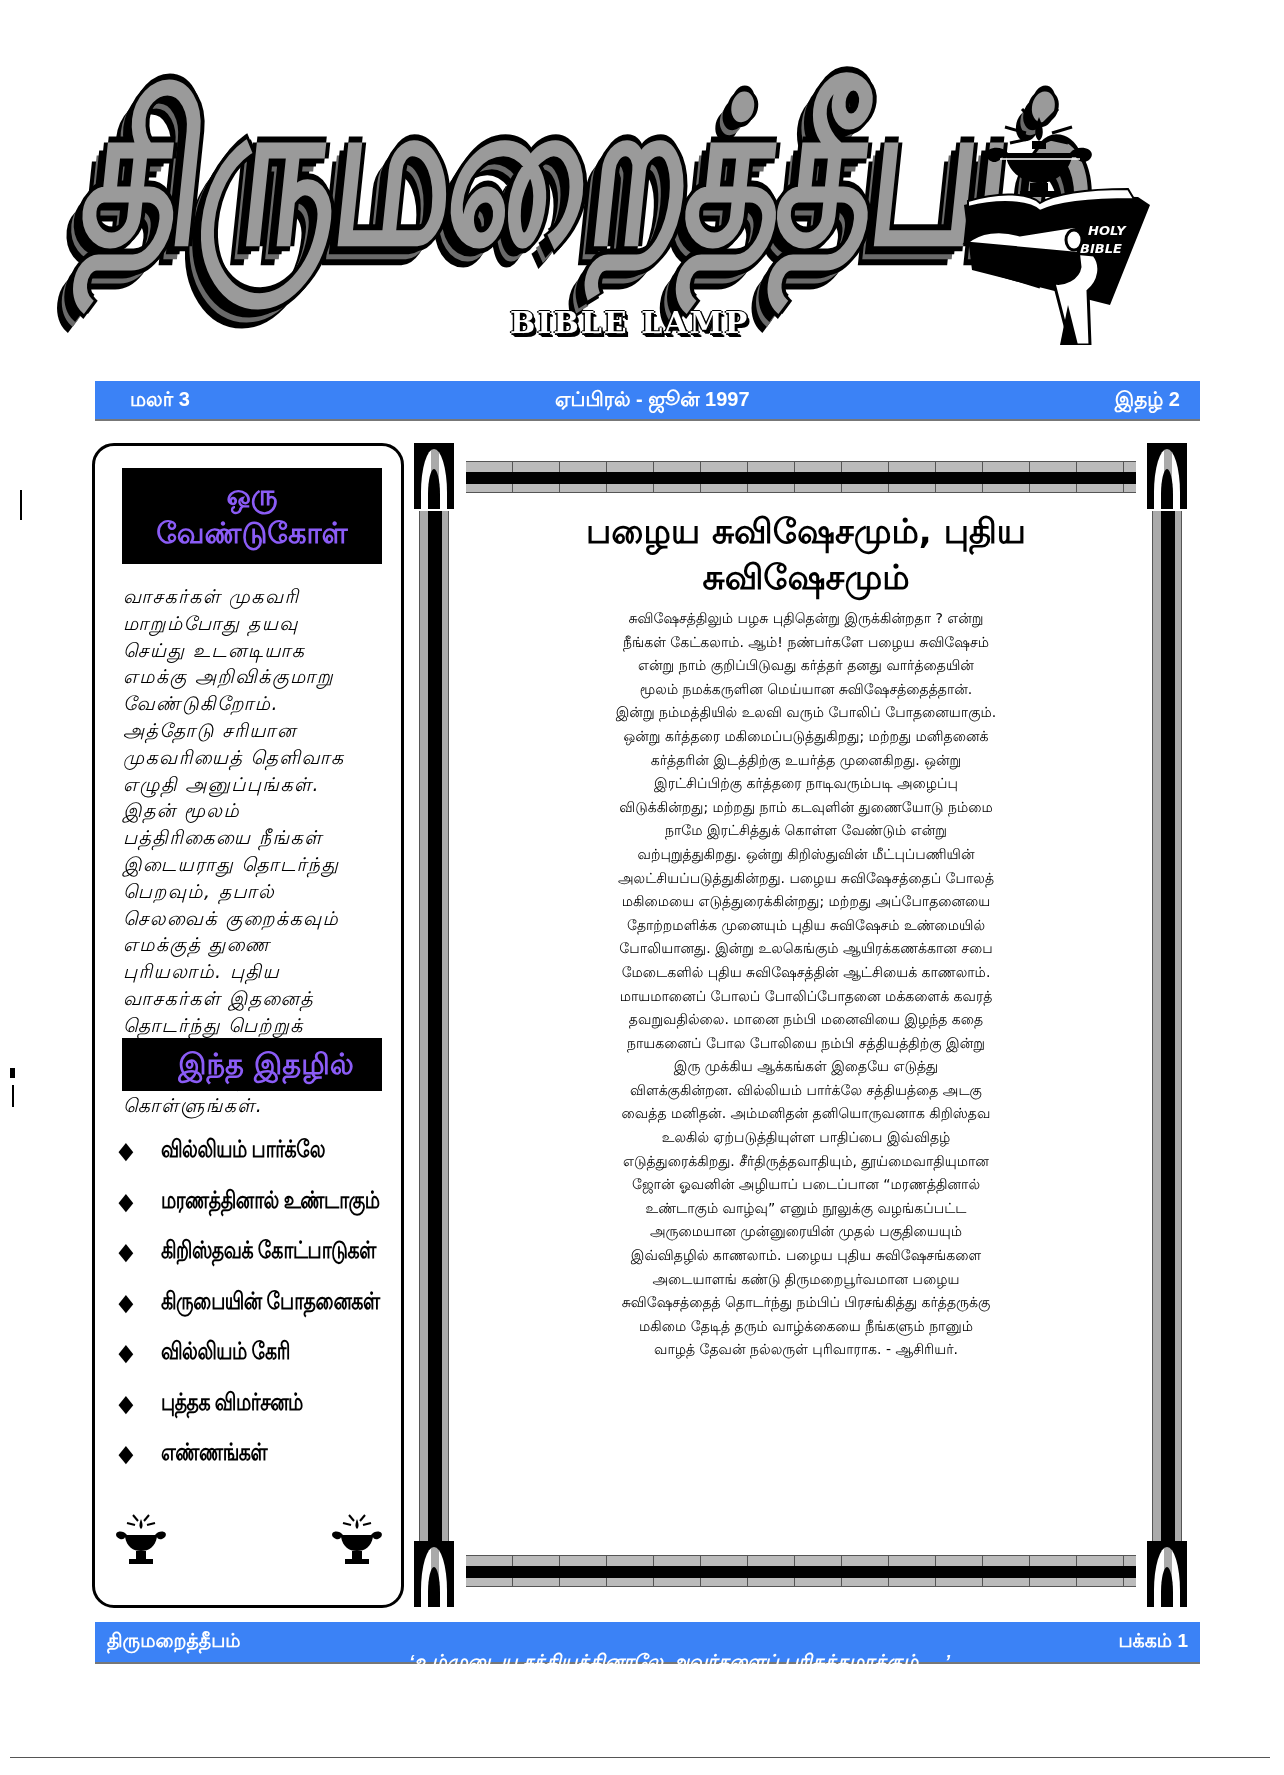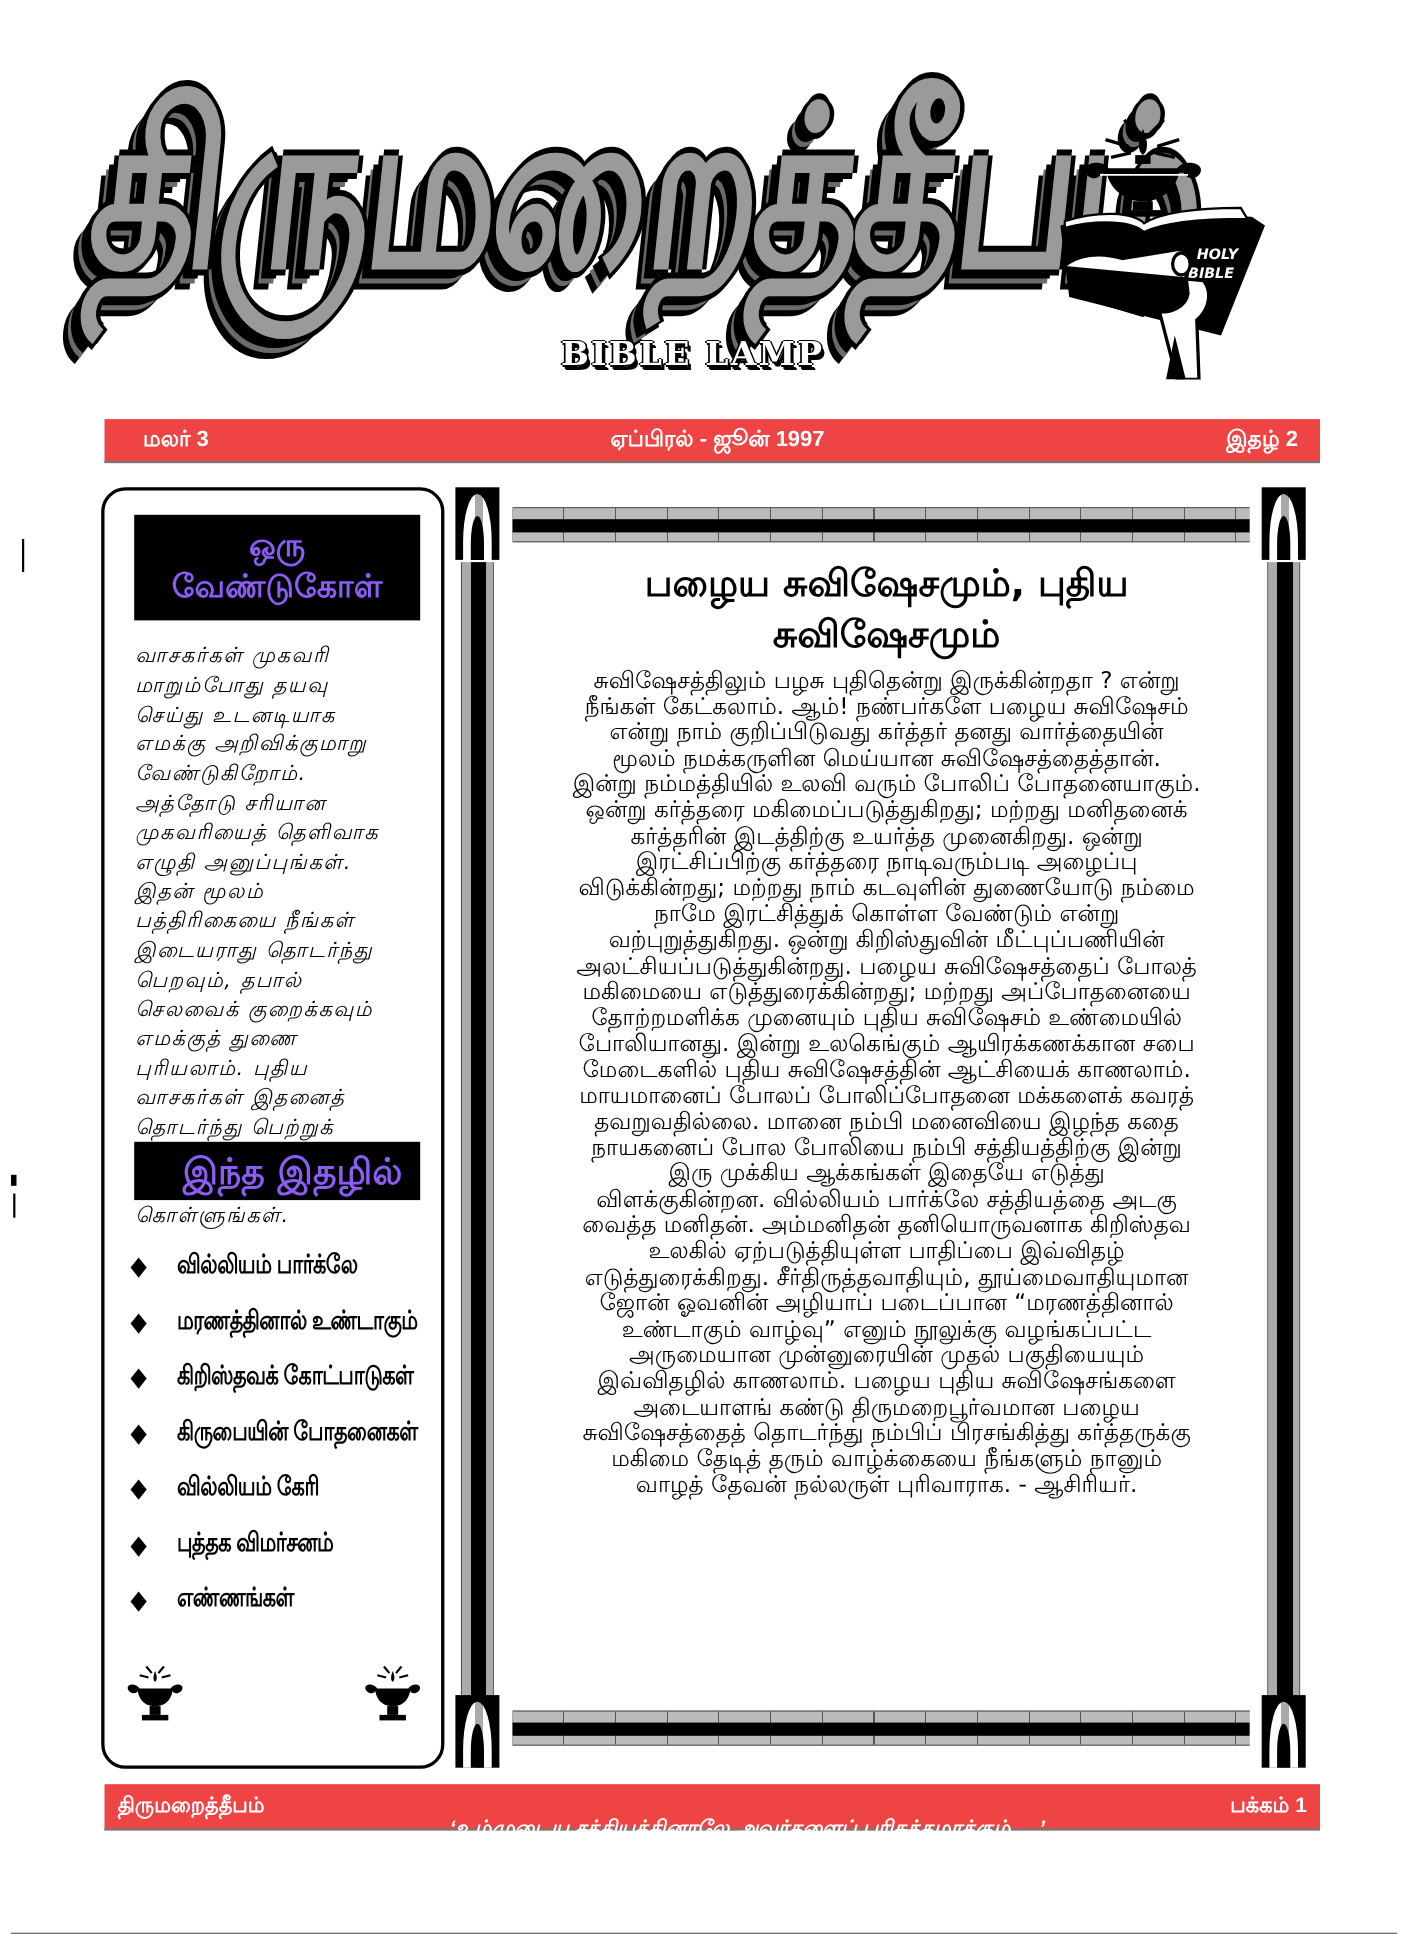--- a/index.html
+++ b/index.html
@@ -24,40 +24,40 @@
     position: absolute; left: 510px; top: 305px;
     font-family: "DejaVu Serif", serif; font-weight: bold;
     font-size: 30px; letter-spacing: 2px;
     color: #fff;
     text-shadow: -1.5px 0 0 #000, 1.5px 0 0 #000, 0 -1.5px 0 #000, 0 1.5px 0 #000, 2px 3px 0 #000, 3px 4px 0 #000;
   }
   .logo { position: absolute; left: 960px; top: 95px; width: 230px; height: 250px; }
 
   
   .bar {
-    position: absolute; left: 95px; width: 1105px; background: #ef4444; color: #fff;
+    position: absolute; left: 95px; width: 1105px; background: #3b82f6; color: #fff;
     display: flex; align-items: center; justify-content: space-between;
     font-family: "Liberation Sans", sans-serif; font-weight: bold;
     border-bottom: 2px solid #777;
   }
   .issue-bar { top: 381px; height: 40px; padding: 0 20px 0 35px; font-size: 20px; }
   .footer-bar { top: 1622px; height: 42px; padding: 0 12px 0 12px; font-size: 19px; }
   .footer-bar .quote { font-style: italic; margin-top: 42px; }
 
   
   .sidebar {
     position: absolute; left: 92px; top: 443px; width: 312px; height: 1165px;
     border: 3px solid #000; border-radius: 22px; background: #fff;
   }
   .side-heading {
     position: absolute; left: 27px; width: 260px; background: #000; color: #8b5cf6;
     text-align: center; font-family: "DejaVu Serif", serif; font-weight: bold;
   }
   .side-heading.request { top: 22px; height: 96px; padding-top: 8px; font-size: 29px; line-height: 38px; }
-  .side-heading.contents { top: 592px; height: 53px; font-size: 33px; line-height: 53px; padding-left: 28px; }
+  .side-heading.contents { top: 592px; height: 53px; font-size: 29px; line-height: 53px; padding-left: 28px; }
   .request-text {
     position: absolute; left: 28px; top: 137px; width: 260px;
     font-family: "DejaVu Sans", sans-serif; font-style: italic;
     font-size: 19px; line-height: 26.8px; letter-spacing: 1.4px;
   }
   .request-text span { display: block; white-space: nowrap; }
   .toc { position: absolute; left: 24px; top: 680px; width: 280px; list-style: none; }
   .toc li {
     display: flex; align-items: center; height: 50.5px;
     font-family: "Liberation Sans", sans-serif; font-weight: bold; font-size: 19px;
@@ -104,21 +104,21 @@
   .arch.tr { left: 731px; top: 0; }
   .arch.bl { left: -2px; top: 1098px; }
   .arch.br { left: 731px; top: 1098px; }
 
   .article-title {
     position: absolute; left: 60px; top: 65px; width: 660px; text-align: center;
     font-family: "DejaVu Sans", sans-serif; font-weight: bold; font-size: 34px; line-height: 46px;
   }
   .article-body {
     position: absolute; left: 50px; top: 164px; width: 680px; text-align: center;
-    font-family: "DejaVu Sans", sans-serif; font-size: 21px; line-height: 23.6px;
+    font-family: "DejaVu Sans", sans-serif; font-size: 14px; line-height: 23.6px;
   }
   .article-body span { display: block; white-space: nowrap; }
 
   .scan-mark { position: absolute; background: #000; }
 </style>
 </head>
 <body>
 
 <header class="masthead">
   <div class="title-tamil">திருமறைத்தீபம்</div>

